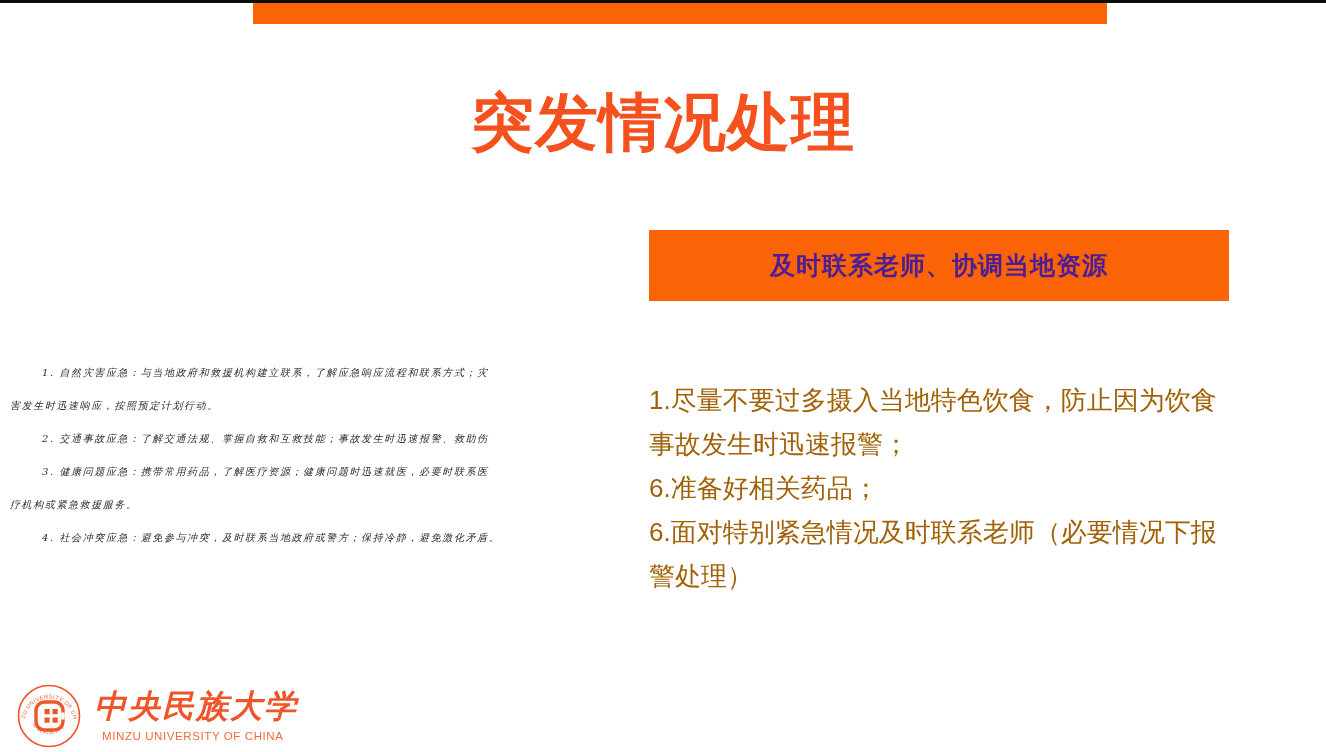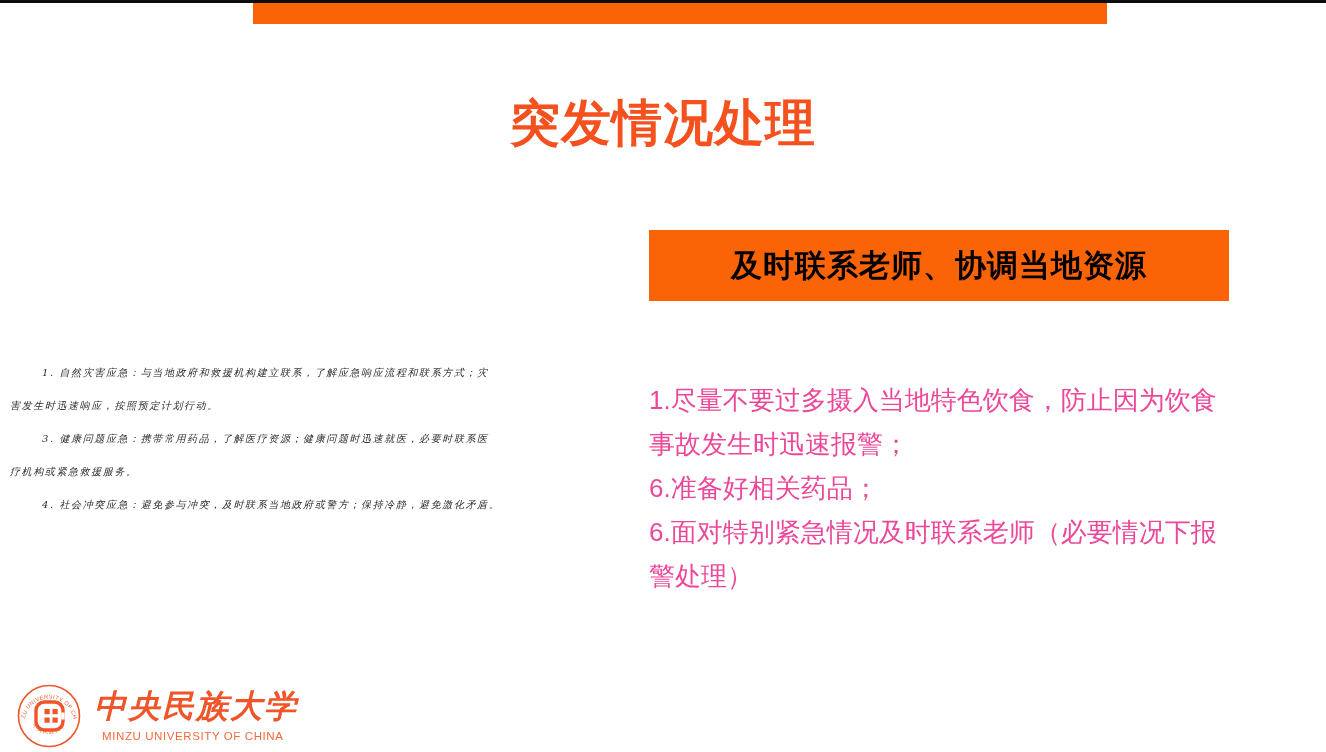--- a/index.html
+++ b/index.html
@@ -25,39 +25,39 @@
     width: 854px; height: 21px;
     background: #FB6307;
   }
   .title {
     position: absolute;
     left: 0; right: 0;
     top: 84px;
     height: 78px;
     line-height: 78px;
     text-align: center;
-    font-size: 50px;
+    font-size: 63px;
     font-weight: 900;
     letter-spacing: 1px;
     color: #F4511E;
     font-family: "DejaVu Sans", "Liberation Sans", sans-serif;
     white-space: nowrap;
   }
   .banner {
     position: absolute;
     left: 649px; top: 230px;
     width: 580px; height: 71px;
     background: #FB6307;
     display: flex;
     align-items: center;
     justify-content: center;
   }
   .banner span {
-    color: #000000;
-    font-size: 31px;
+    color: #4c1d95;
+    font-size: 25px;
     font-weight: 600;
     letter-spacing: 1px;
     white-space: nowrap;
   }
   .left-block {
     position: absolute;
     left: 10px; top: 308px;
     width: 625px;
     color: #2d2d2d;
     font-family: "DejaVu Serif", "Liberation Serif", serif;
@@ -69,21 +69,21 @@
   .left-block .lline {
     height: 33px;
     line-height: 33px;
     white-space: nowrap;
   }
   .left-block .indent { text-indent: 32px; }
   .right-block {
     position: absolute;
     left: 649px; top: 378px;
     width: 675px;
-    color: #ec4899;
+    color: #a16207;
     font-size: 26px;
     font-family: "Liberation Sans", sans-serif;
   }
   .right-block .rline {
     height: 44px;
     line-height: 44px;
     white-space: nowrap;
   }
   .logo {
     position: absolute;
@@ -125,20 +125,21 @@
 
   <h1 class="title">突发情况处理</h1>
 
   <div class="banner">
     <span>及时联系老师、协调当地资源</span>
   </div>
 
   <div class="left-block">
     <div class="lline indent">1. 自然灾害应急：与当地政府和救援机构建立联系，了解应急响应流程和联系方式；灾</div>
     <div class="lline">害发生时迅速响应，按照预定计划行动。</div>
+    <div class="lline indent">2. 交通事故应急：了解交通法规、掌握自救和互救技能；事故发生时迅速报警、救助伤</div>
     <div class="lline indent">3. 健康问题应急：携带常用药品，了解医疗资源；健康问题时迅速就医，必要时联系医</div>
     <div class="lline">疗机构或紧急救援服务。</div>
     <div class="lline indent">4. 社会冲突应急：避免参与冲突，及时联系当地政府或警方；保持冷静，避免激化矛盾。</div>
   </div>
 
   <div class="right-block">
     <div class="rline">1.尽量不要过多摄入当地特色饮食，防止因为饮食</div>
     <div class="rline">事故发生时迅速报警；</div>
     <div class="rline">6.准备好相关药品；</div>
     <div class="rline">6.面对特别紧急情况及时联系老师（必要情况下报</div>

